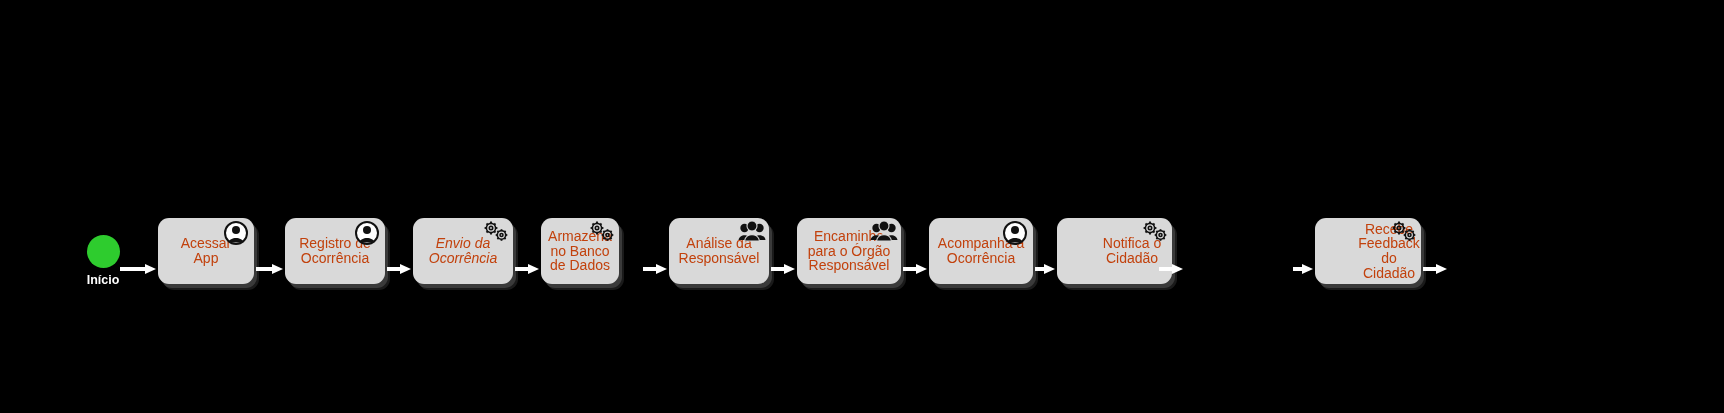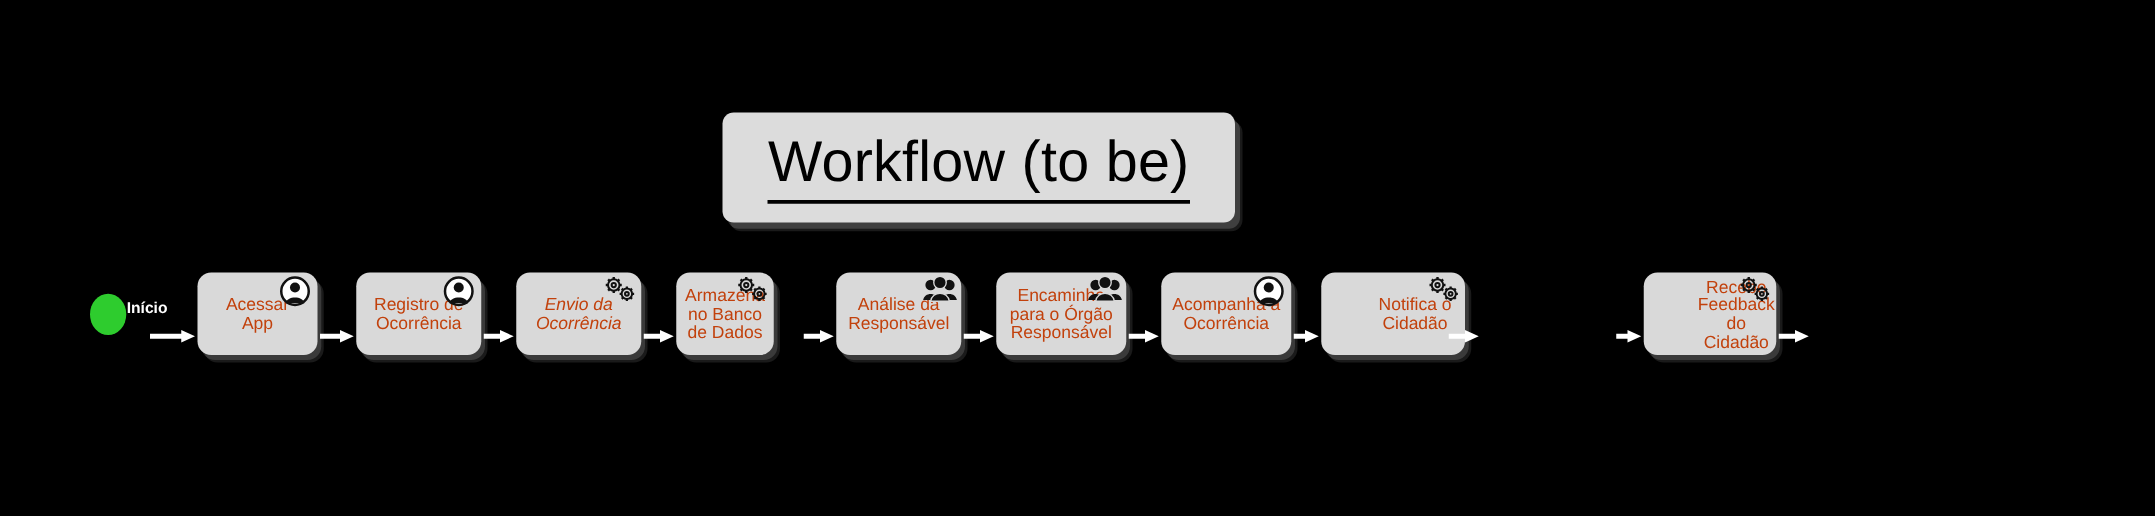--- a/index.html
+++ b/index.html
@@ -56,21 +56,21 @@
     width: 1724px;
     height: 100px;
   }
 
   
   .terminator {
     position: absolute;
     top: 0;
     width: 62px;
     display: flex;
-    flex-direction: row;
+    flex-direction: column;
     align-items: center;
   }
   .terminator .dot {
     width: 33px;
     height: 33px;
     border-radius: 50%;
     margin-top: 17px;
   }
   .terminator .t-label {
     margin-top: 5px;
@@ -133,23 +133,20 @@
     border-top: 5px solid transparent;
     border-bottom: 5px solid transparent;
     border-left: 11px solid #ffffff;
   }
 </style>
 </head>
 <body>
 
 <div id="canvas">
 
-  <div class="title-card">
-    <div class="title-text">Workflow (to be)</div>
-  </div>
 
   <div class="flow-row" id="flow-row">
       <div class="terminator" style="left: 72px;">
         <div class="dot" style="background: rgb(46, 204, 46);"></div>
         <div class="t-label">Início</div>
       </div>
       <div class="node" style="left: 158px; width: 96px;">
         <div class="node-label">Acessar
 App</div>
         <div class="node-icon">

